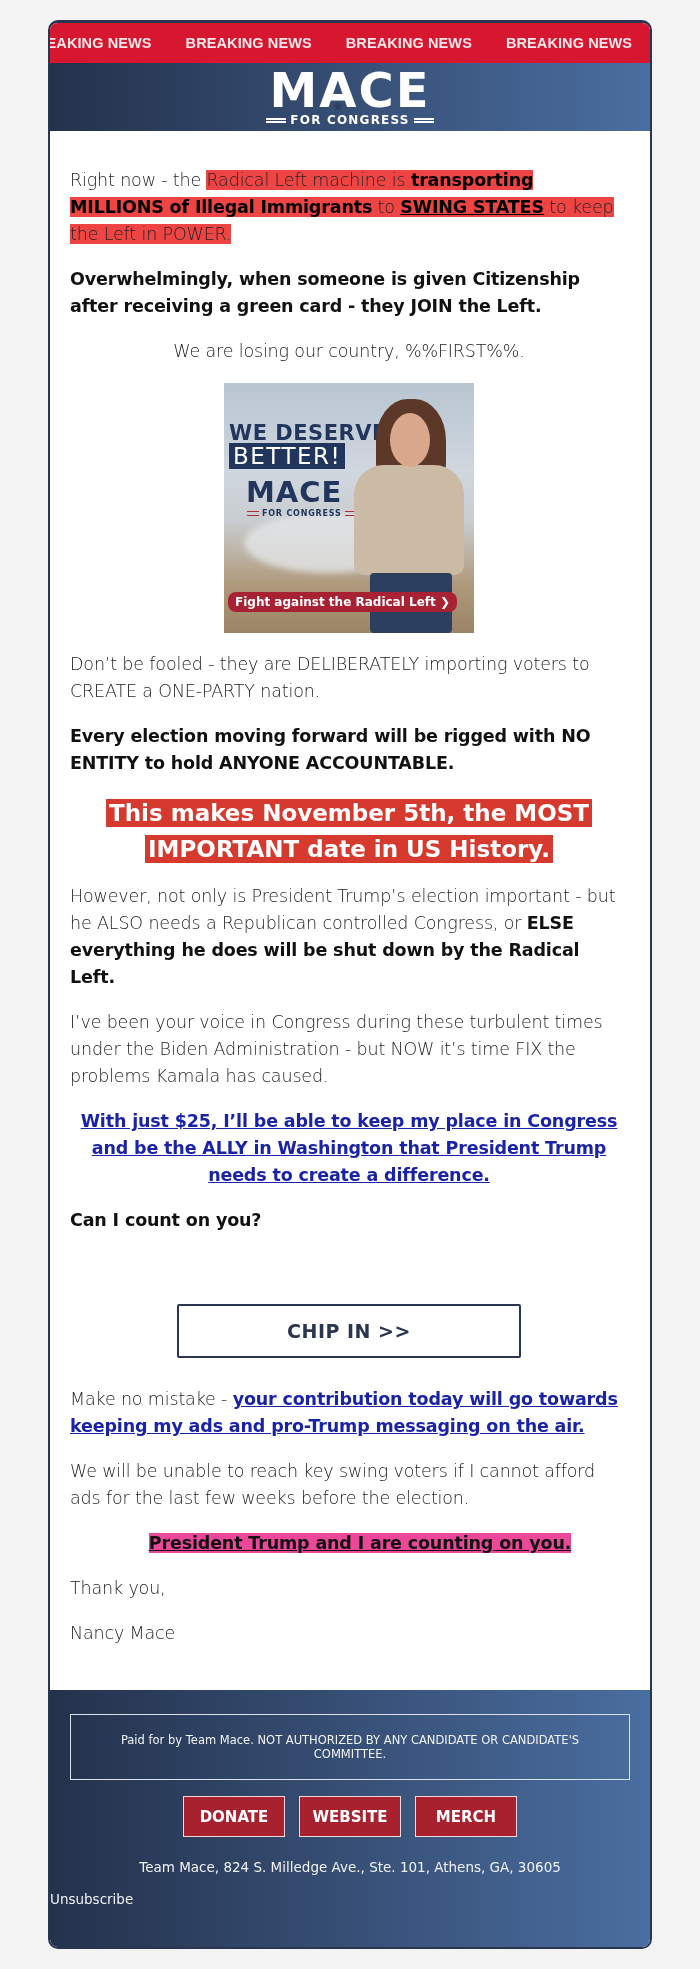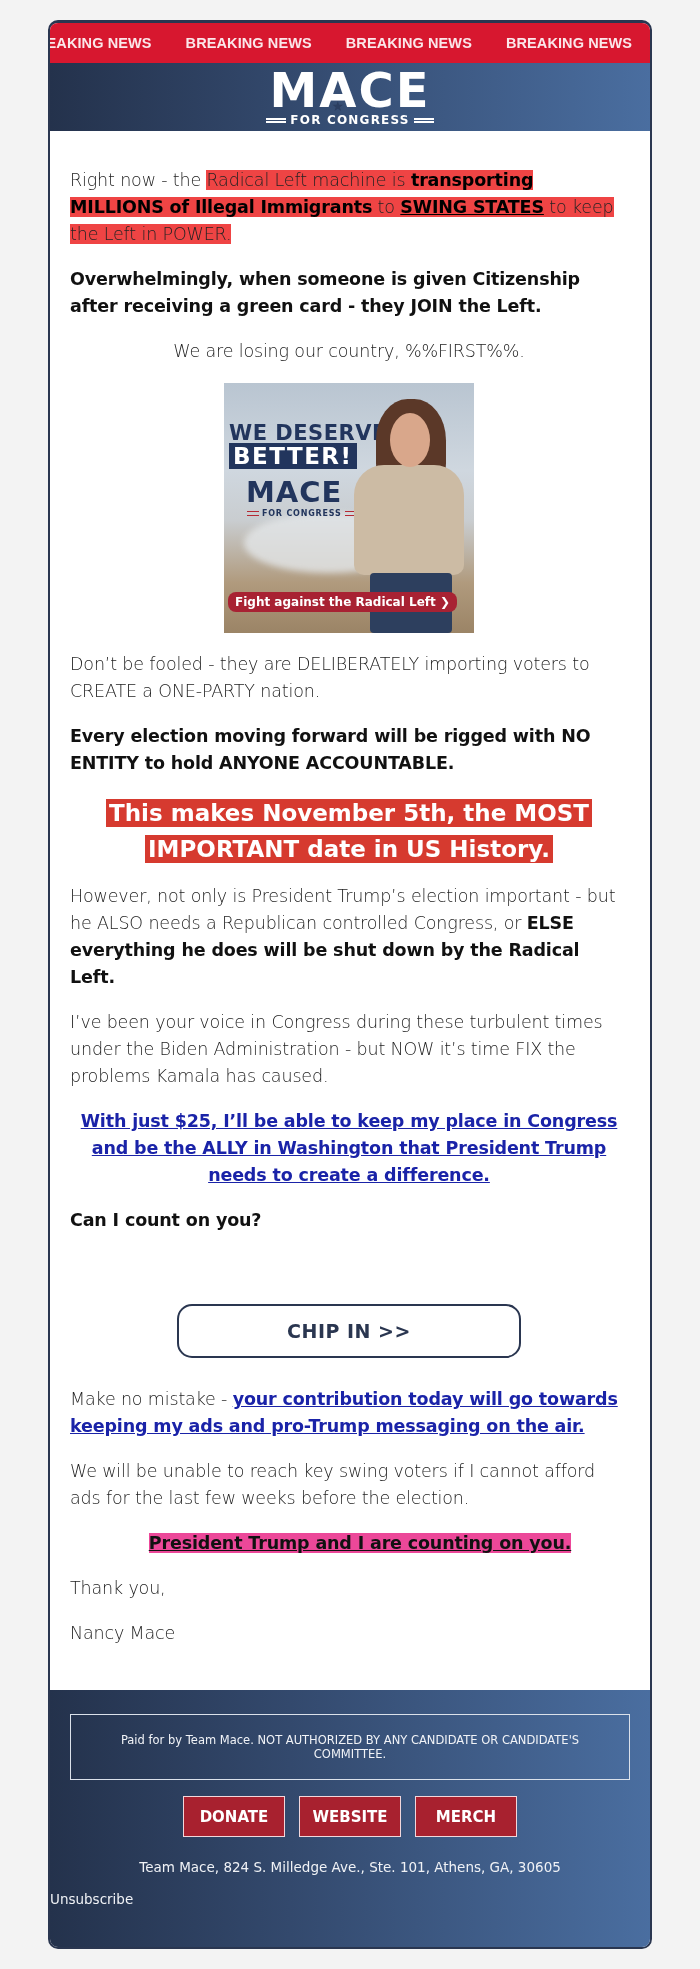--- a/index.html
+++ b/index.html
@@ -40,40 +40,40 @@
   .b { font-weight: 700; }
   .u { text-decoration: underline; }
   .center { text-align: center; }
 
   .hero {
     width: 250px; height: 250px; margin: 4px auto 18px; position: relative; overflow: hidden;
     background: linear-gradient(180deg, #b9c5d1 0%, #cfd7df 35%, #c9cdd0 55%, #b09a7d 80%, #9b8466 100%);
   }
   .hero .bg-shape { position: absolute; left: 20px; top: 130px; width: 170px; height: 60px; border-radius: 50%; background: #e3e6e8; opacity: .8; filter: blur(3px); }
   .hero .t1 { position: absolute; left: 5px; top: 38px; font-weight: 900; font-size: 21px; color: #22355d; letter-spacing: 0.5px; }
-  .hero .t2 { position: absolute; left: 5px; top: 60px; font-weight: 700; font-size: 23px; color: #fff; background: #22355d; padding: 0 4px; letter-spacing: 1.5px; line-height: 26px; }
+  .hero .t2 { position: absolute; left: 5px; top: 60px; font-weight: 400; font-size: 23px; color: #fff; background: #22355d; padding: 0 4px; letter-spacing: 1.5px; line-height: 26px; }
   .hero .t3 { position: absolute; left: 22px; top: 92px; font-weight: 900; font-size: 29px; color: #22355d; letter-spacing: 1px; }
   .hero .t4 { position: absolute; left: 20px; top: 126px; font-weight: 700; font-size: 8px; color: #22355d; letter-spacing: .8px; }
   .hero .t4::before, .hero .t4::after { content: ""; display: inline-block; width: 12px; height: 3px; border-top: 1px solid #b52a34; border-bottom: 1px solid #b52a34; vertical-align: middle; margin: 0 3px; }
   .hero .person { position: absolute; right: 6px; top: 8px; width: 120px; height: 242px; }
   .hero .hair { position: absolute; left: 28px; top: 8px; width: 70px; height: 92px; border-radius: 45% 45% 30% 30%; background: #5b3828; }
   .hero .face { position: absolute; left: 42px; top: 22px; width: 40px; height: 54px; border-radius: 50%; background: #d9a78b; }
   .hero .shirt { position: absolute; left: 6px; top: 74px; width: 110px; height: 110px; border-radius: 30px 30px 10px 10px; background: #ccbba4; }
   .hero .jeans { position: absolute; left: 22px; top: 182px; width: 82px; height: 60px; background: #2d3f5e; border-radius: 4px; }
   .hero .pill { position: absolute; left: 4px; top: 209px; background: #a82233; color: #fff; font-weight: 700; font-size: 12px; padding: 3px 7px; border-radius: 8px; }
 
   .banner { text-align: center; margin: 2px 0 16px; }
   .banner span { background: #d63a2f; color: #fff; font-weight: 700; font-size: 23px; line-height: 36px; padding: 1px 3px; box-decoration-break: clone; -webkit-box-decoration-break: clone; }
 
   .link { color: #1a23a8; font-weight: 700; text-decoration: underline; }
 
   .chip-wrap { text-align: center; padding: 52px 0 28px; }
   .chip {
     display: inline-flex; align-items: center; justify-content: center;
-    width: 344px; height: 54px; border: 2px solid #2a3650; border-radius: 15px;
+    width: 344px; height: 54px; border: 2px solid #2a3650; border-radius: 2px;
     background: #fff; color: #2a3650; font-weight: 700; font-size: 19px; letter-spacing: .5px; cursor: pointer;
   }
 
   .yellow { background: #ec4899; color: #111; font-weight: 700; text-decoration: underline; margin-left: 22px; }
 
   .footer {
     position: absolute; left: 0; right: 0; bottom: 0; height: 257px;
     background: linear-gradient(90deg, #24324c 0%, #33496d 40%, #4a6ea0 100%);
     color: #fff; padding-top: 24px;
   }

